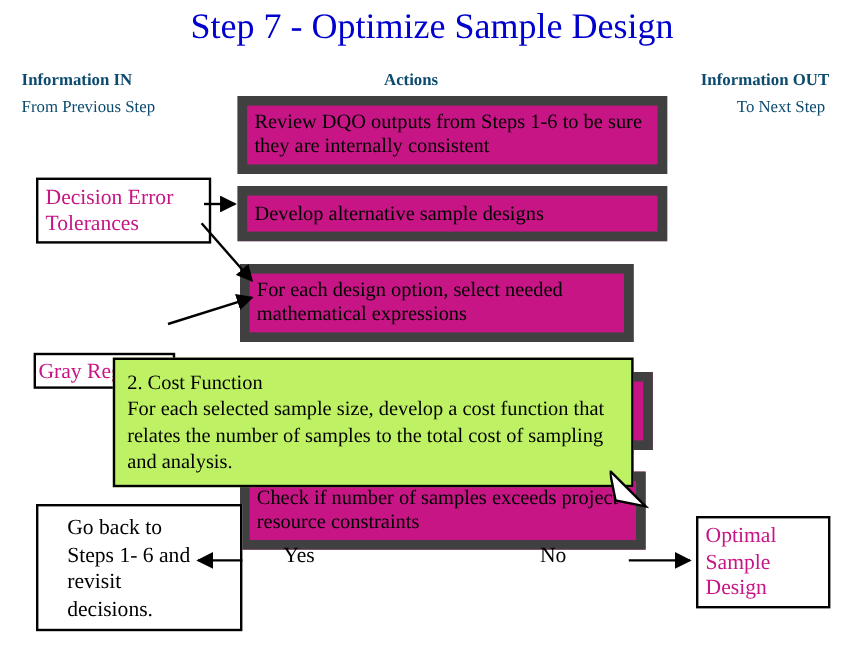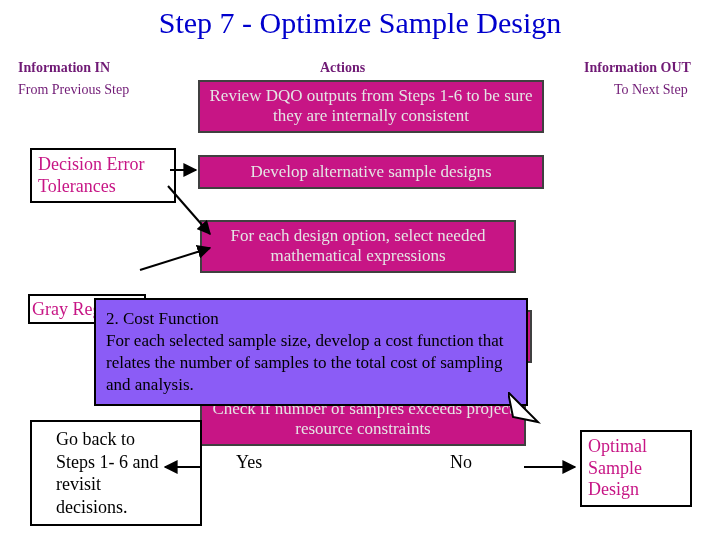--- a/index.html
+++ b/index.html
@@ -1,36 +1,36 @@
 <!DOCTYPE html>
 <html><head>
 <meta charset="utf-8">
 <style>
   html,body{margin:0;padding:0;width:720px;height:540px;font-family:"Times New Roman",serif;}
   .slide{position:relative;width:720px;height:540px;background:#fff;}
   .title{position:absolute;top:6px;left:0;width:720px;text-align:center;font-size:30px;color:#0000cd;}
-  .hdr{position:absolute;font-size:14px;color:#701a75;font-weight:bold;font-family:Liberation Serif, serif;}
+  .hdr{position:absolute;font-size:14px;color:#0c4a6e;font-weight:bold;font-family:Liberation Serif, serif;}
   .lbl-in{top:60px;left:18px;}
   .lbl-actions{top:60px;left:320px;}
   .lbl-out{top:60px;left:584px;}
   .lbl-prev{top:82px;left:18px;font-weight:normal;}
   .lbl-next{top:82px;left:614px;font-weight:normal;}
-  .step-box{position:absolute;background:#c71585;border:2px solid #404040;color:#e5e5e5;font-size:17px;text-align:center;padding:4px 6px;line-height:1.2;}
+  .step-box{position:absolute;background:#c71585;border:8px solid #404040;color:#000000;font-size:17px;text-align:left;padding:4px 6px;line-height:1.2;}
   .white-box{position:absolute;background:#fff;border:2px solid #000;color:#c71585;font-size:18px;text-align:left;padding:4px 6px;line-height:1.2;}
   .plain-box{position:absolute;background:#fff;border:2px solid #000;color:#000;font-size:18px;text-align:left;padding:6px 24px;line-height:1.25;}
   .box1{left:198px;top:80px;width:330px;}
   .box2{left:198px;top:155px;width:330px;height:30px;line-height:30px;padding:0 6px;font-family:Liberation Serif, serif;}
   .box3{left:200px;top:220px;width:300px;}
   .box4{left:216px;top:310px;width:300px;}
   .box5{left:200px;top:393px;width:310px;}
   .wb-det{left:30px;top:148px;width:130px;}
   .wb-gray{left:28px;top:254px;width:110px;height:26px;line-height:26px;padding:0 2px;margin-top:40px;}
   .wb-osd{left:580px;top:430px;width:96px;}
   .pb-yesno{left:30px;top:420px;width:120px;}
-  .callout{position:absolute;left:94px;top:298px;width:410px;background:#8b5cf6;border:2px solid #000;color:#000;font-size:17px;padding:8px 10px;line-height:1.3;z-index:10;}
+  .callout{position:absolute;left:94px;top:298px;width:410px;background:#bef264;border:2px solid #000;color:#000;font-size:17px;padding:8px 10px;line-height:1.3;z-index:10;}
   .yn{position:absolute;font-size:18px;color:#000;}
   .yes{left:236px;top:452px;}
   .no{left:450px;top:452px;}
   svg.arrows{position:absolute;left:0;top:0;width:720px;height:540px;z-index:3;pointer-events:none;}
 </style>
 </head>
 <body>
 <div class="slide">
 
 <div class="title">Step 7 - Optimize Sample Design</div>

